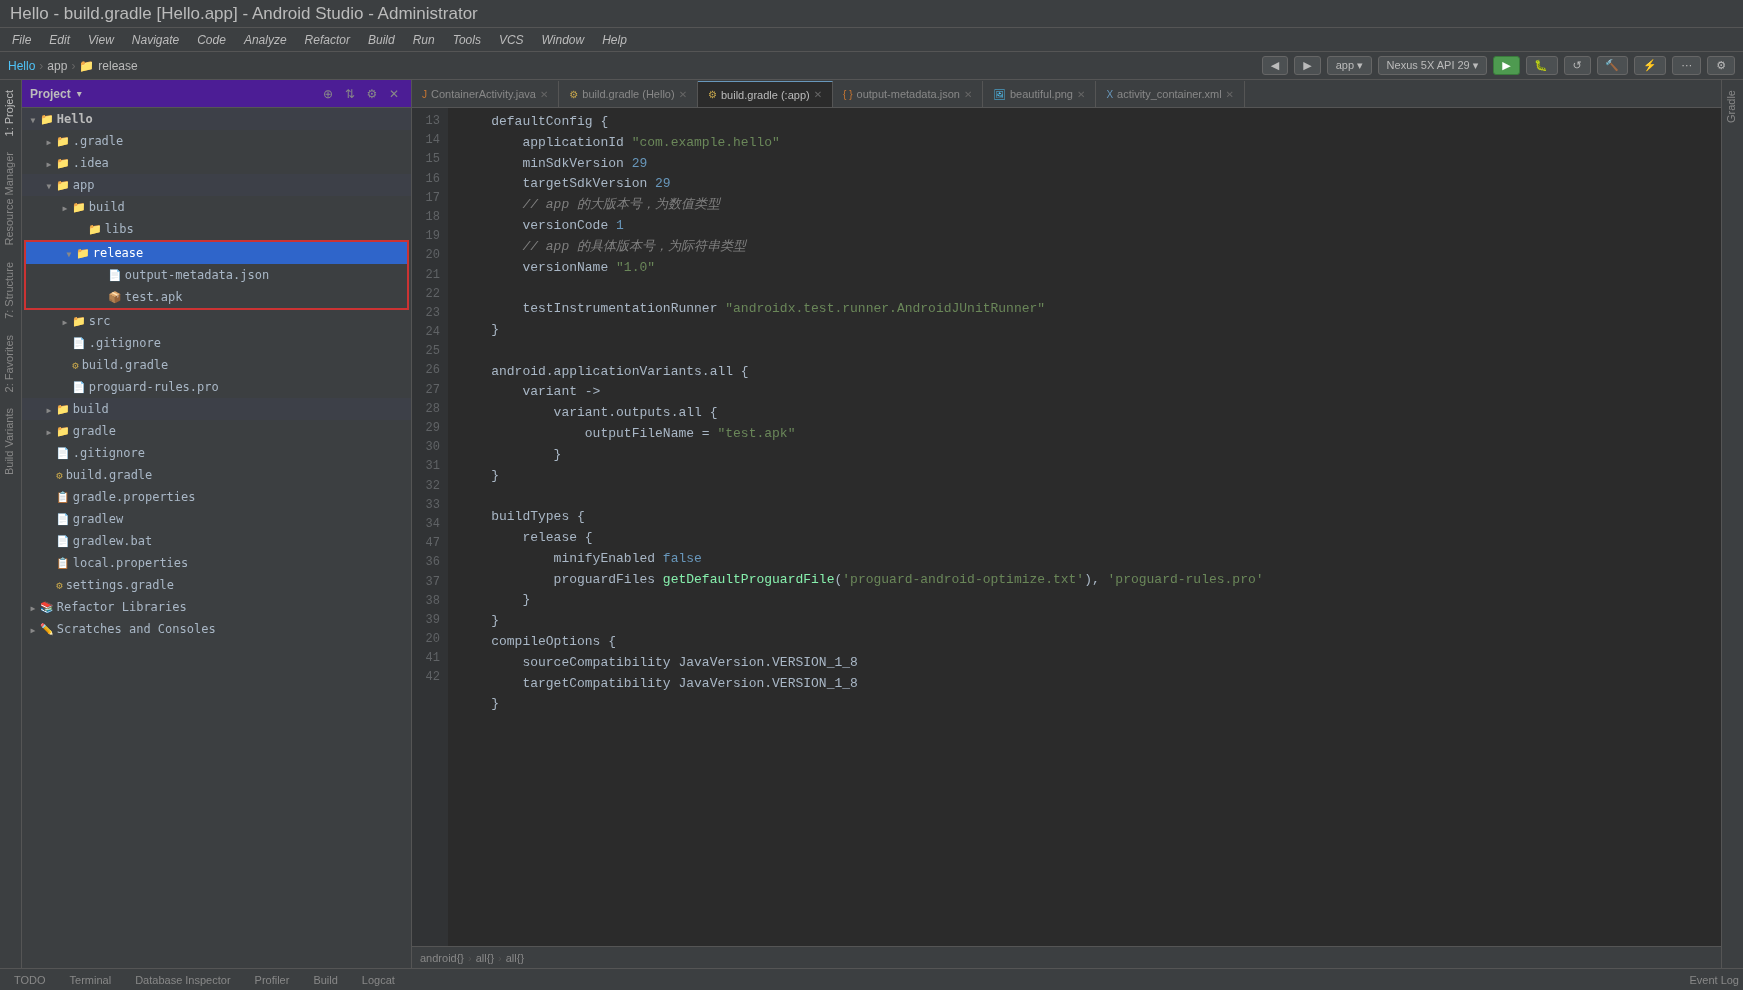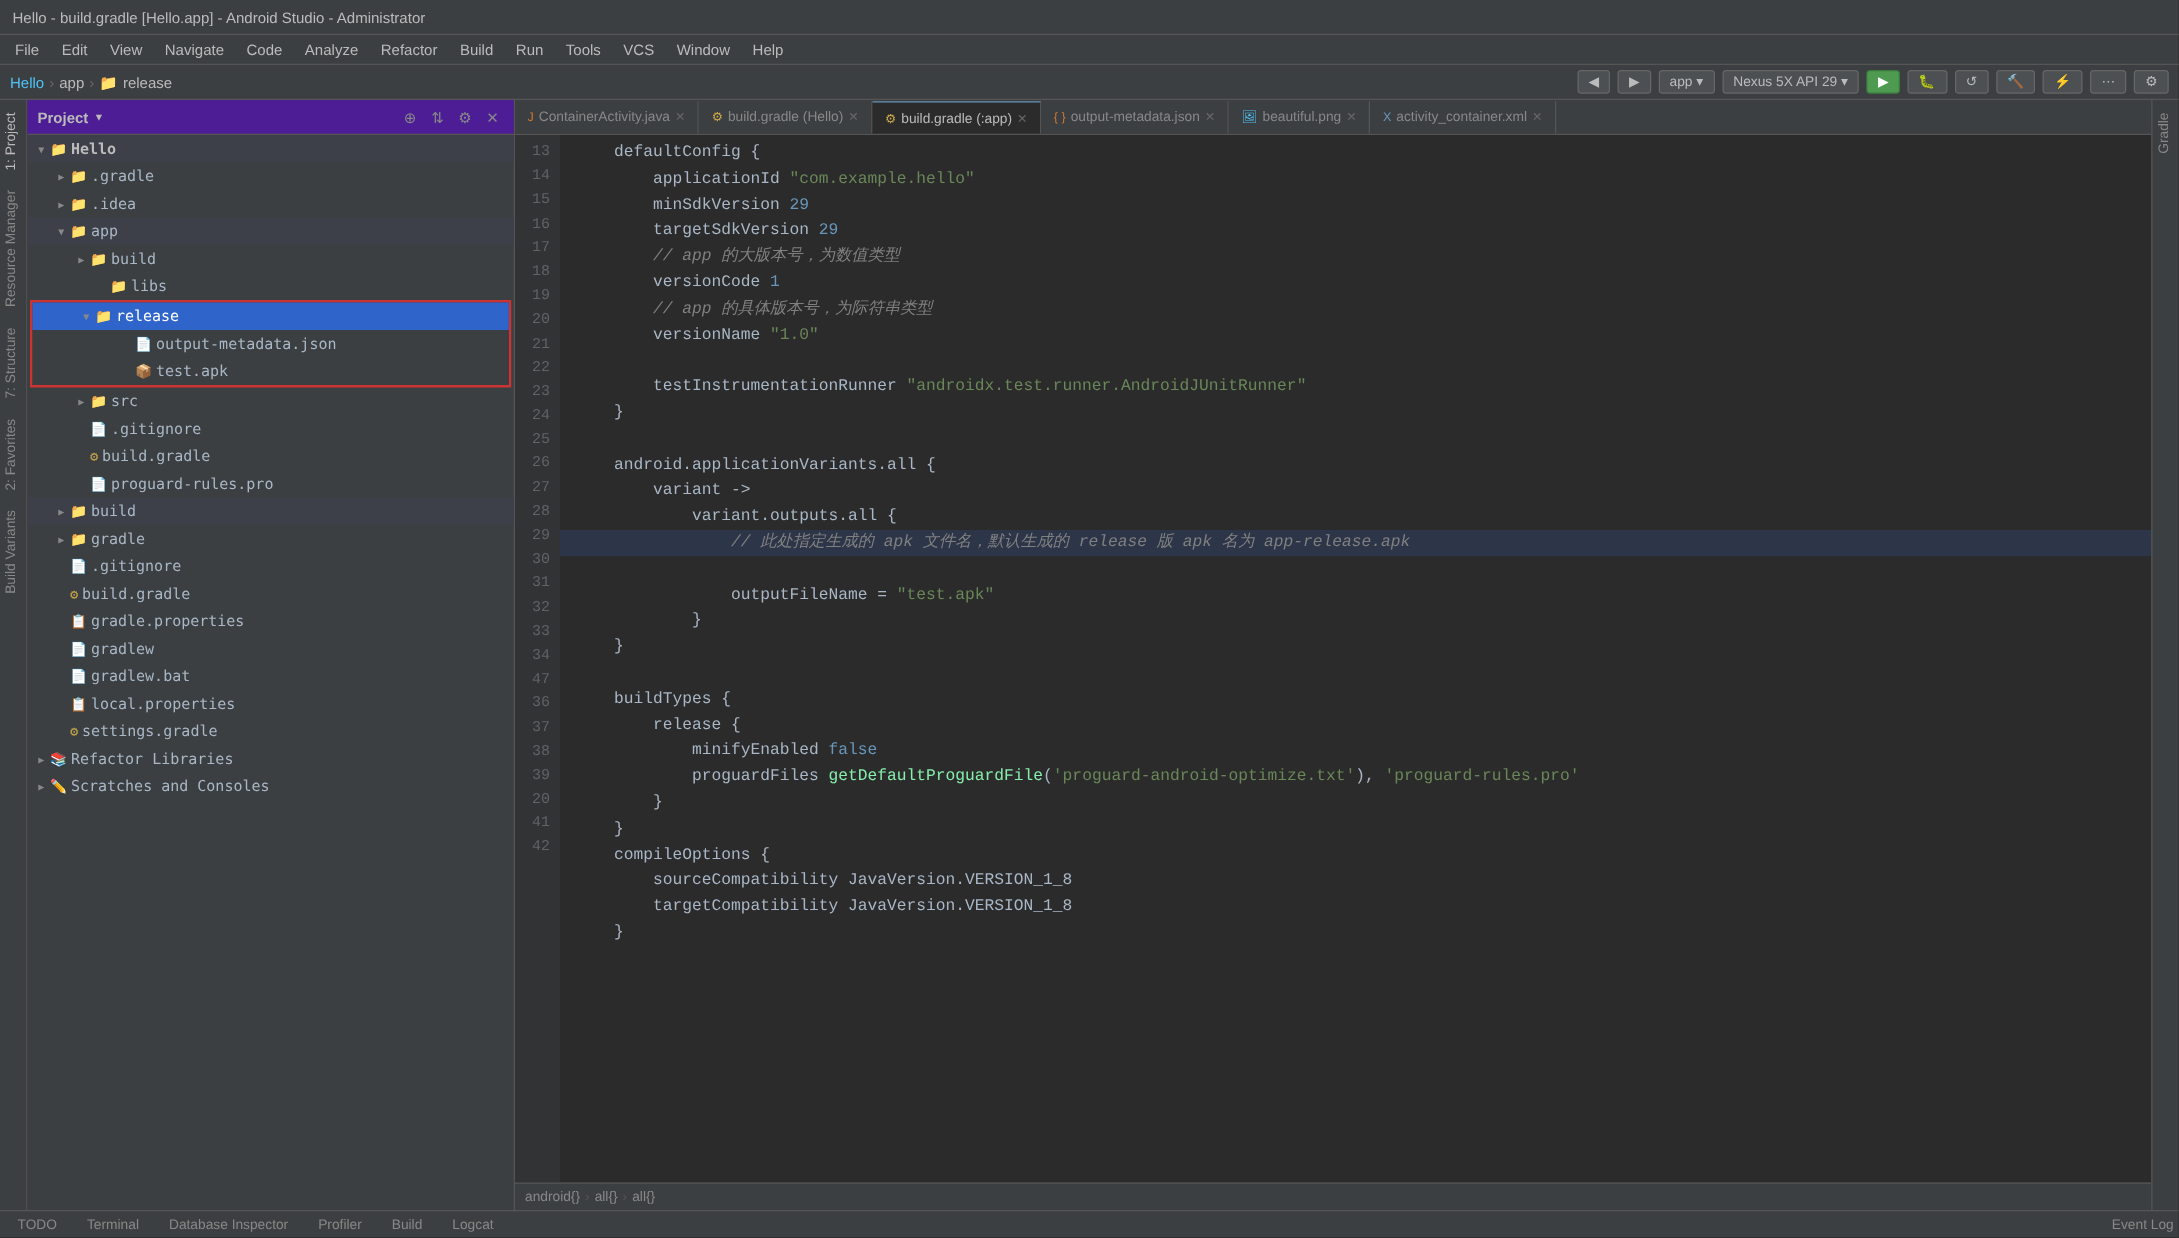--- a/index.html
+++ b/index.html
@@ -5,41 +5,42 @@
     * { box-sizing: border-box; margin: 0; padding: 0; }
     body { font-family: 'Segoe UI', Arial, sans-serif; font-size: 12px; background: #2b2b2b; color: #a9b7c6; overflow: hidden; }
 
     
     #titlebar {
       background: #3c3f41;
       height: 28px;
       display: flex;
       align-items: center;
       padding: 0 10px;
-      font-size: 12px;
+      font-size: 17px;
       color: #bbbbbb;
       border-bottom: 1px solid #555;
     }
 
     
     #menubar {
       background: #3c3f41;
       height: 24px;
       display: flex;
       align-items: center;
       padding: 0 4px;
       border-bottom: 1px solid #555;
       gap: 2px;
     }
     .menu-item {
       padding: 2px 8px;
       font-size: 12px;
       color: #bbbbbb;
       cursor: pointer;
       border-radius: 2px;
+      font-style: italic;
     }
 
     
     #navbar {
       background: #3c3f41;
       height: 28px;
       display: flex;
       align-items: center;
       padding: 0 8px;
       border-bottom: 1px solid #555;
@@ -538,21 +539,20 @@
 <span class="plain">        versionCode <span class="num">1</span></span>
 <span class="comment">        // app 的具体版本号，为际符串类型</span>
 <span class="plain">        versionName <span class="str">"1.0"</span></span>
 
 <span class="plain">        testInstrumentationRunner <span class="str">"androidx.test.runner.AndroidJUnitRunner"</span></span>
 <span class="plain">    }</span>
 
 <span class="plain">    android.applicationVariants.all {</span>
 <span class="plain">        variant -&gt;</span>
 <span class="plain">            variant.outputs.all {</span>
-<span class="highlight-line"><span class="comment">                // 此处指定生成的 apk 文件名，默认生成的 release 版 apk 名为 app-release.apk</span></span>
 <span class="plain">                outputFileName = <span class="str">"test.apk"</span></span>
 <span class="plain">            }</span>
 <span class="plain">    }</span>
 
 <span class="plain">    buildTypes {</span>
 <span class="plain">        release {</span>
 <span class="plain">            minifyEnabled <span class="num">false</span></span>
 <span class="plain">            proguardFiles <span class="fn">getDefaultProguardFile</span>(<span class="str">'proguard-android-optimize.txt'</span>), <span class="str">'proguard-rules.pro'</span></span>
 <span class="plain">        }</span>
 <span class="plain">    }</span>

